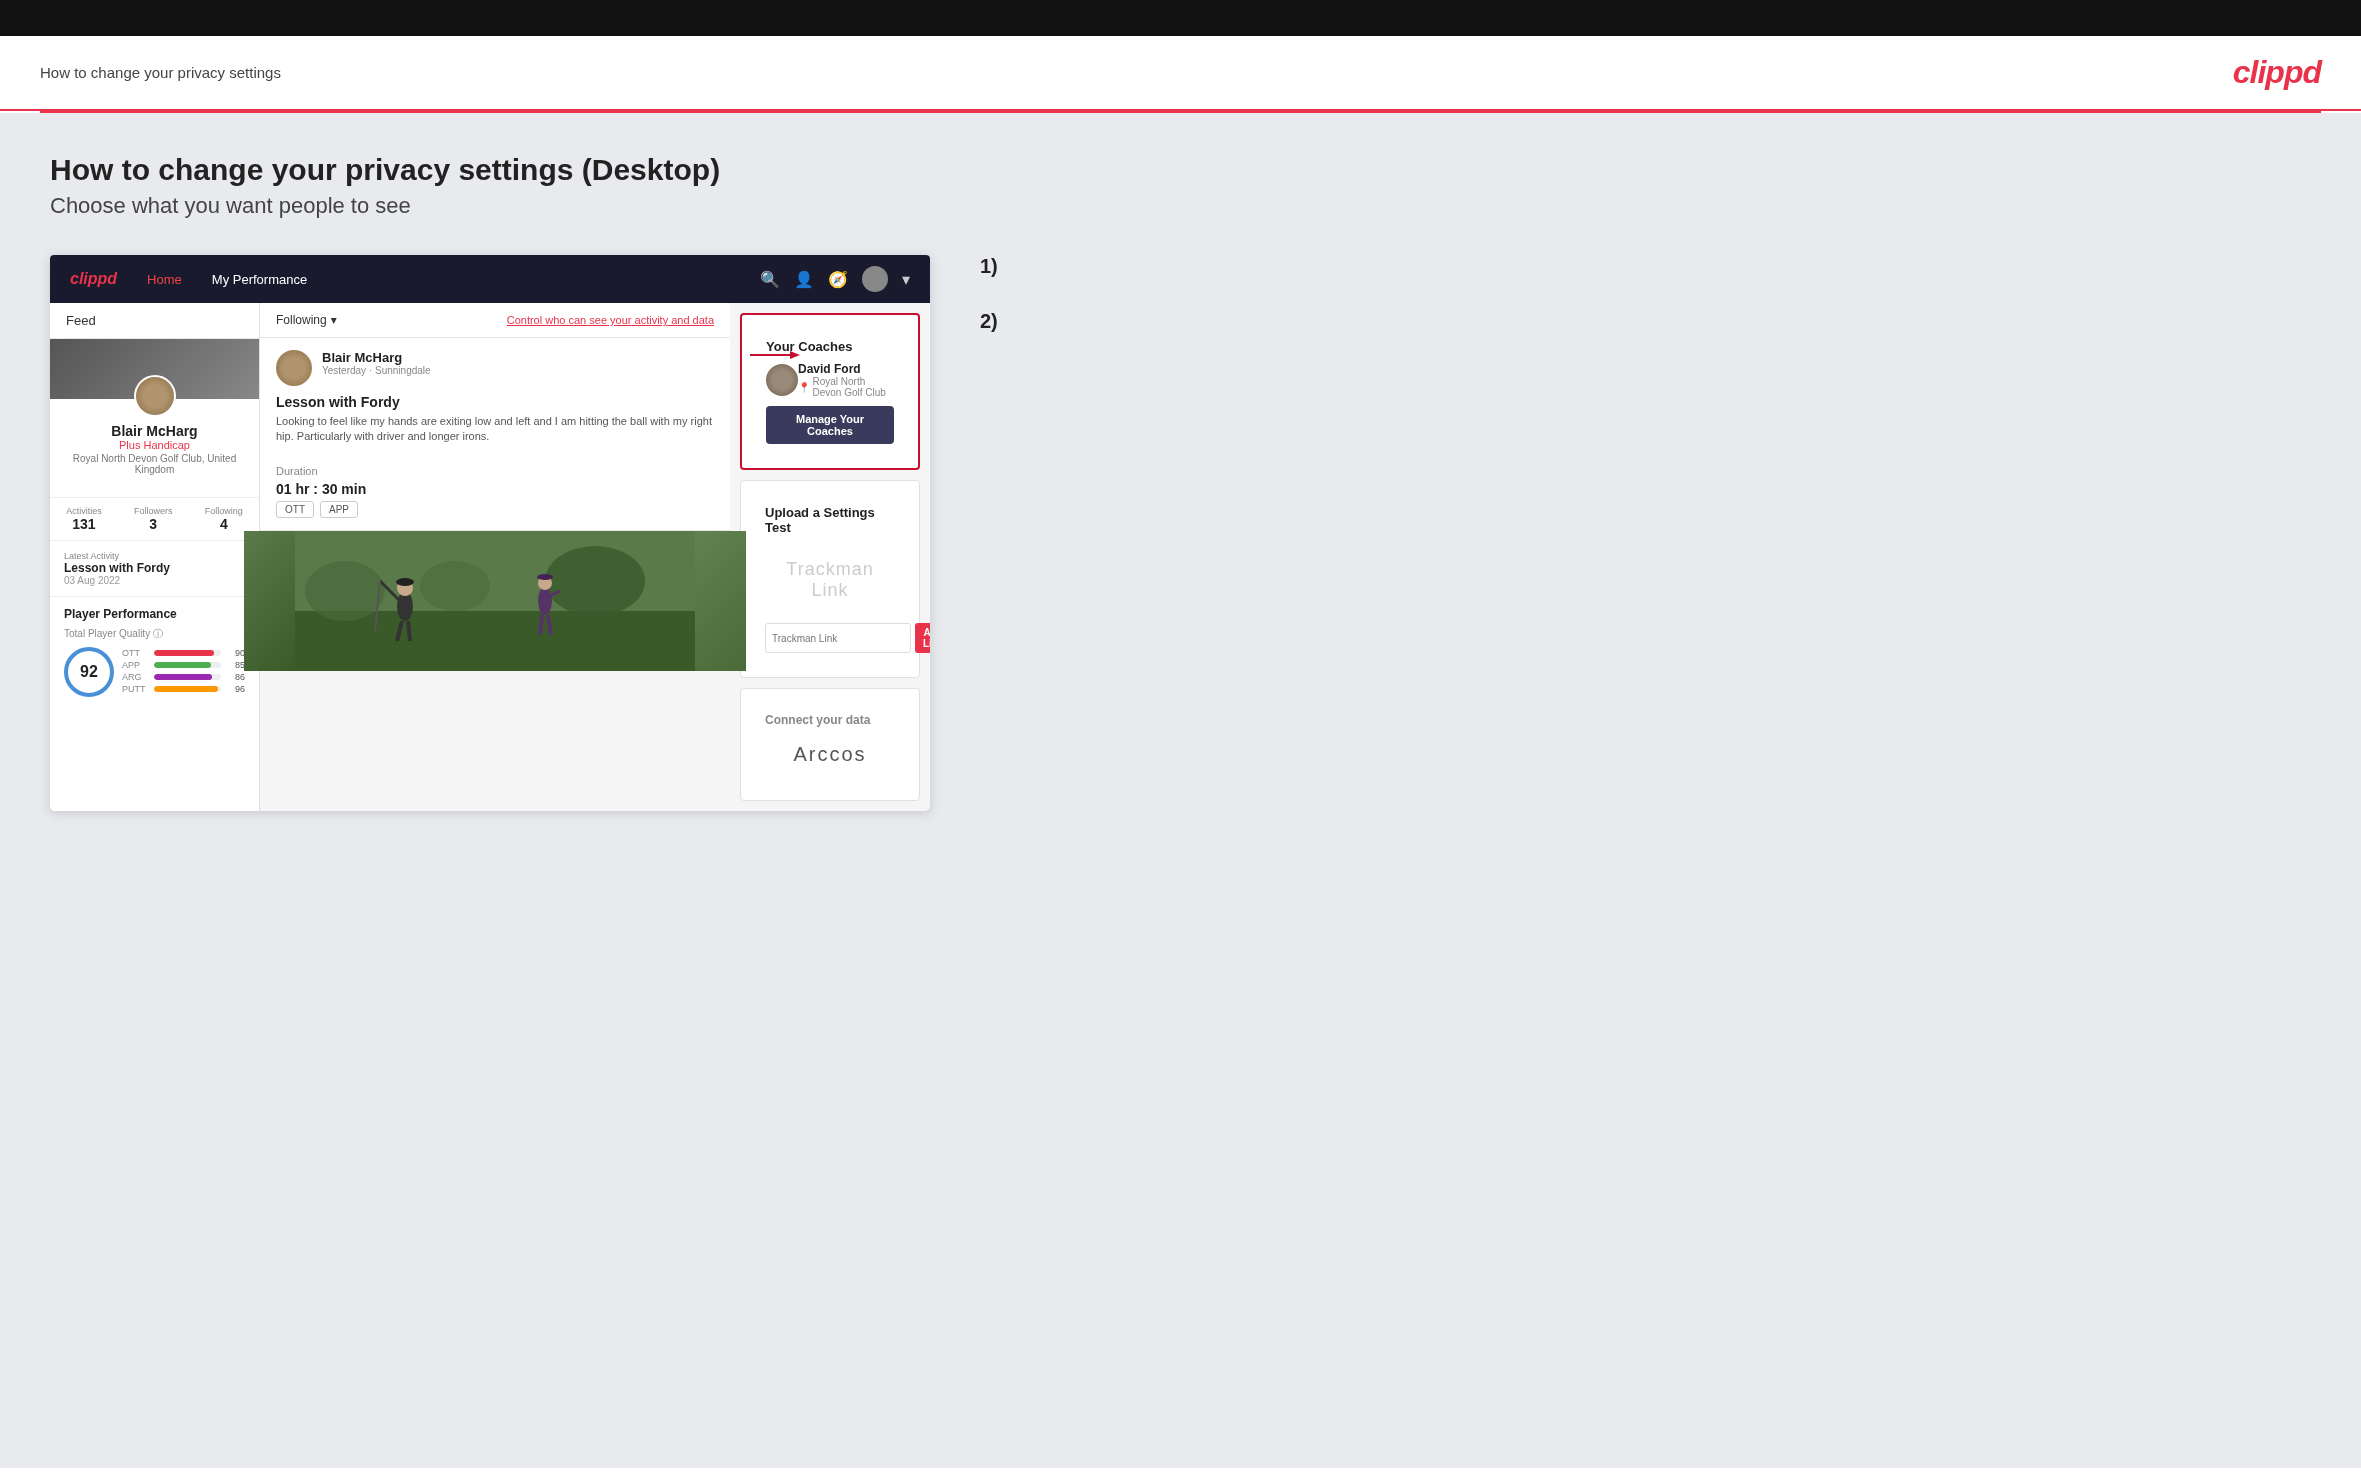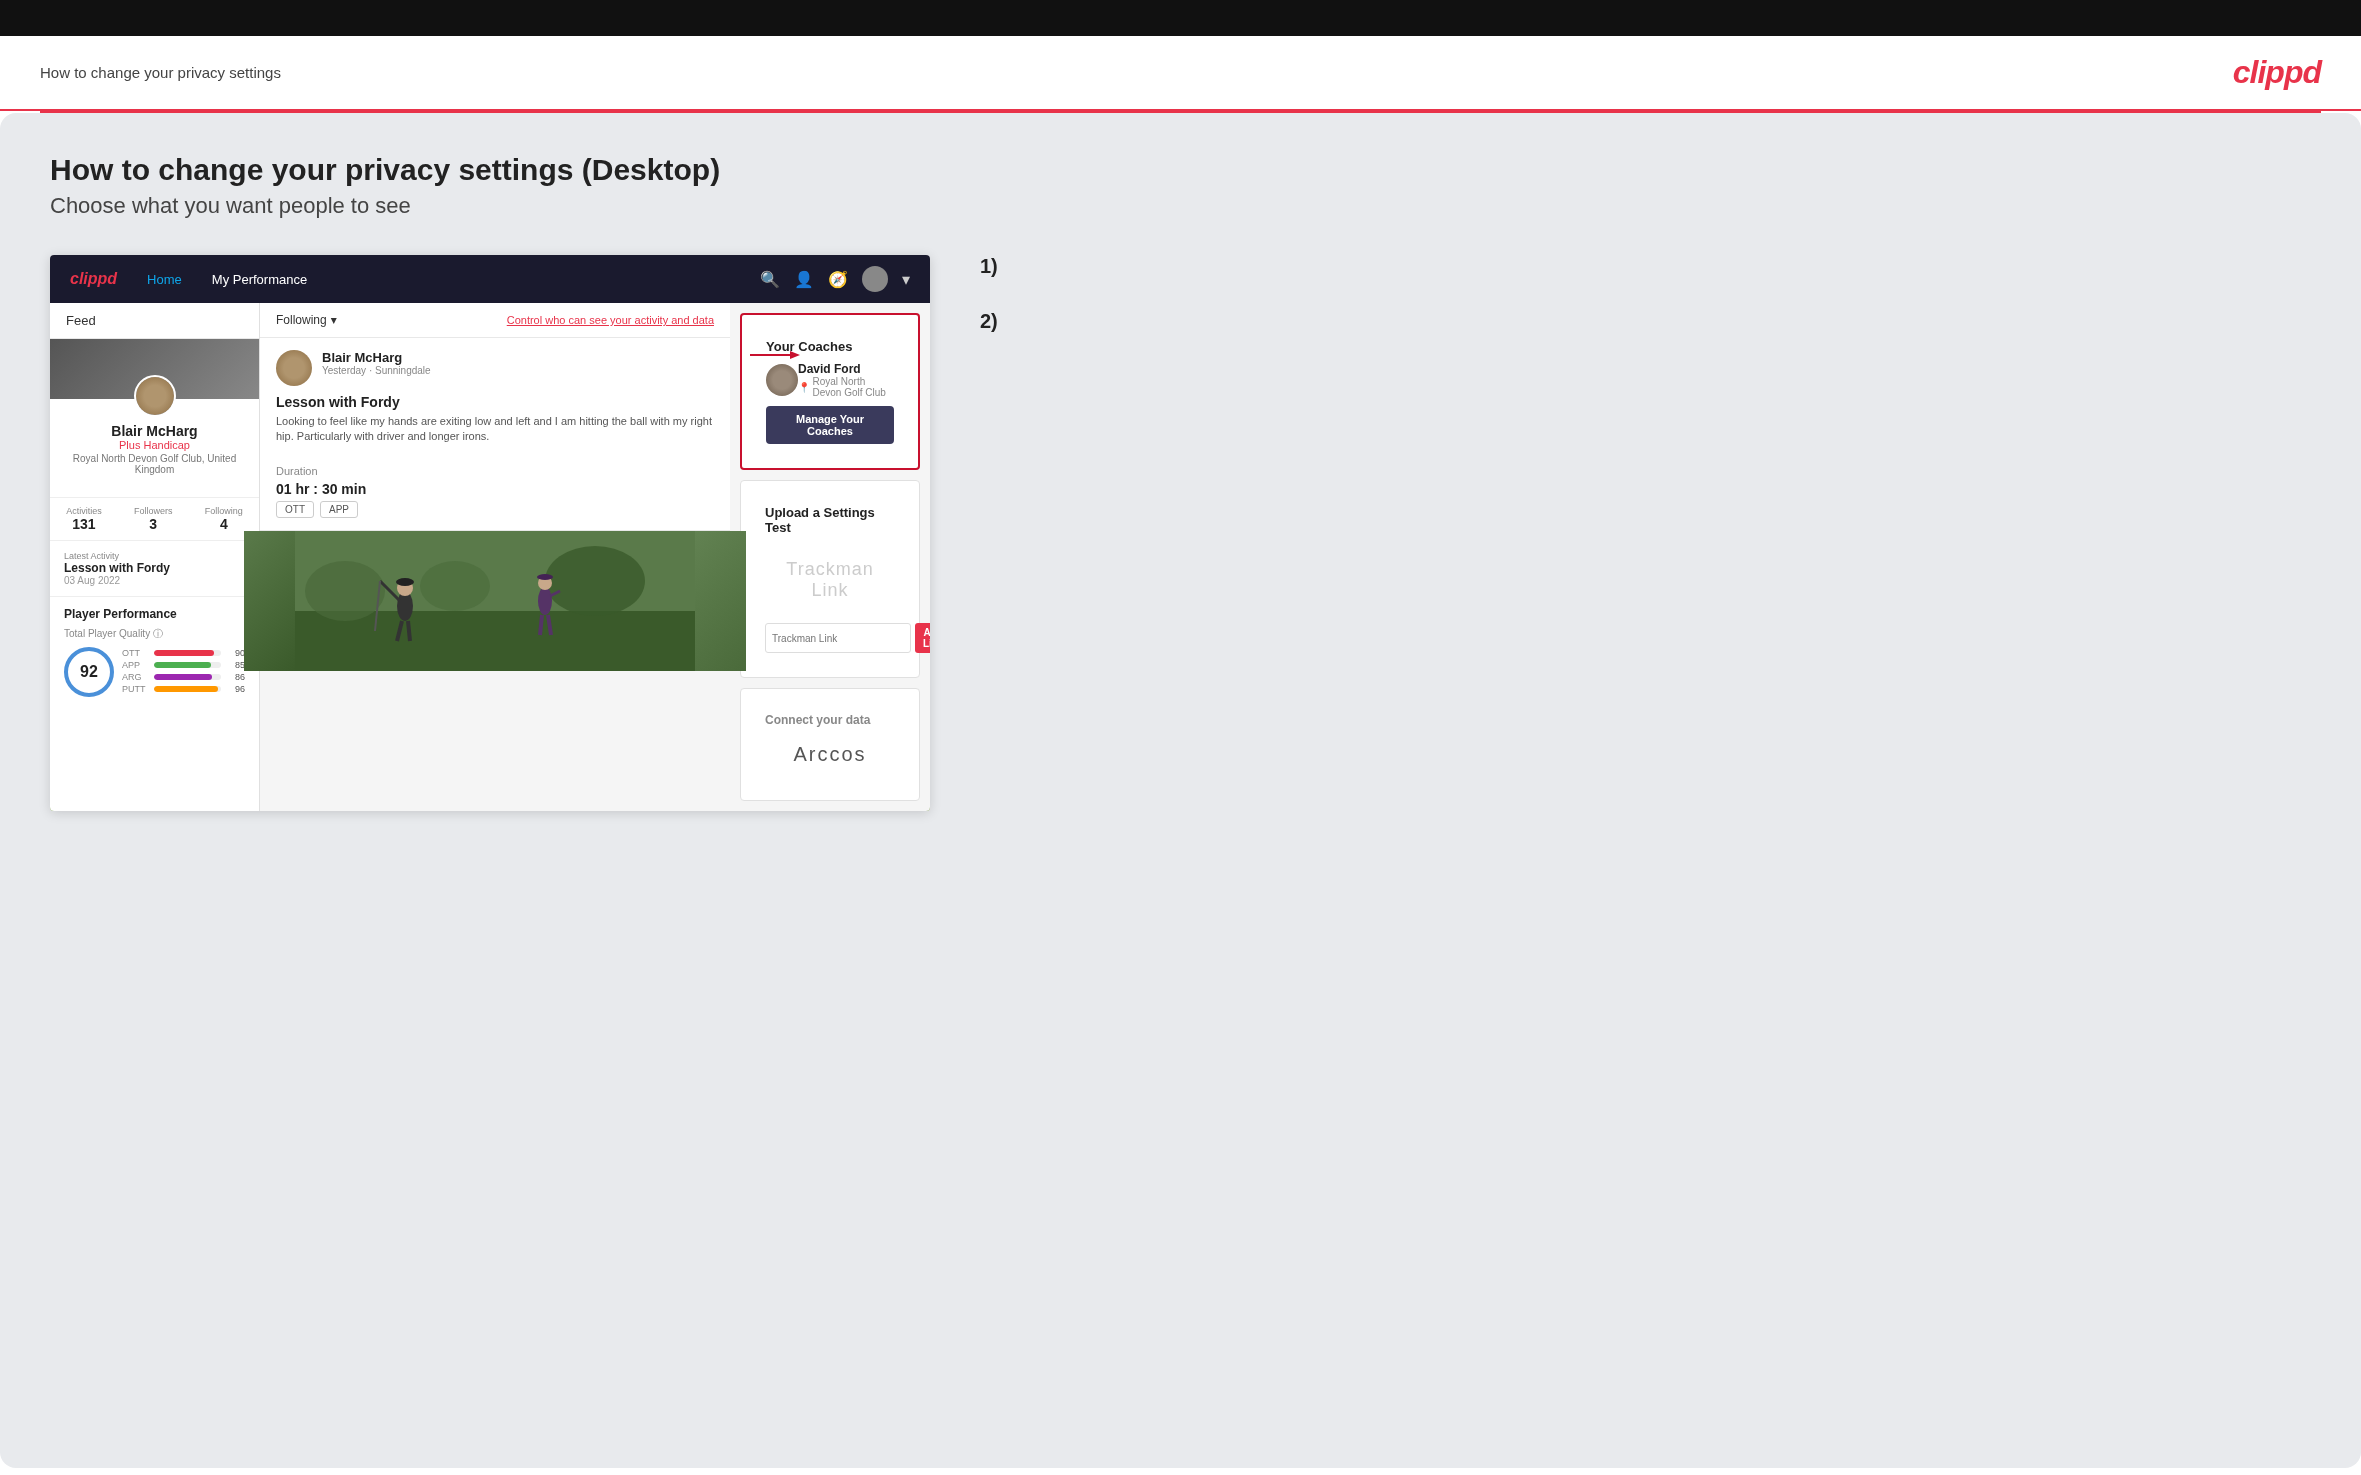--- a/index.html
+++ b/index.html
@@ -33,21 +33,20 @@
       color: #e8334a;
       font-style: italic;
       letter-spacing: -1px;
     }
 
     
     .main {
       background: #e8eaed;
       padding: 40px 50px 50px 50px;
       min-height: calc(100vh - 120px);
-      border-radius: 16px;
     }
 
     .page-heading {
       font-size: 30px;
       font-weight: 700;
       color: #222;
       margin-bottom: 6px;
     }
     .page-subheading {
       font-size: 22px;
@@ -81,21 +80,21 @@
       height: 48px;
       gap: 30px;
     }
     .app-logo {
       color: #e8334a;
       font-size: 16px;
       font-weight: 700;
       font-style: italic;
     }
     .app-nav-item {
-      color: #0ea5e9;
+      color: #ef4444;
       font-size: 13px;
     }
     .app-nav-item.active {
       color: #fff;
     }
     .app-nav-icons {
       margin-left: auto;
       display: flex;
       gap: 14px;
       align-items: center;

